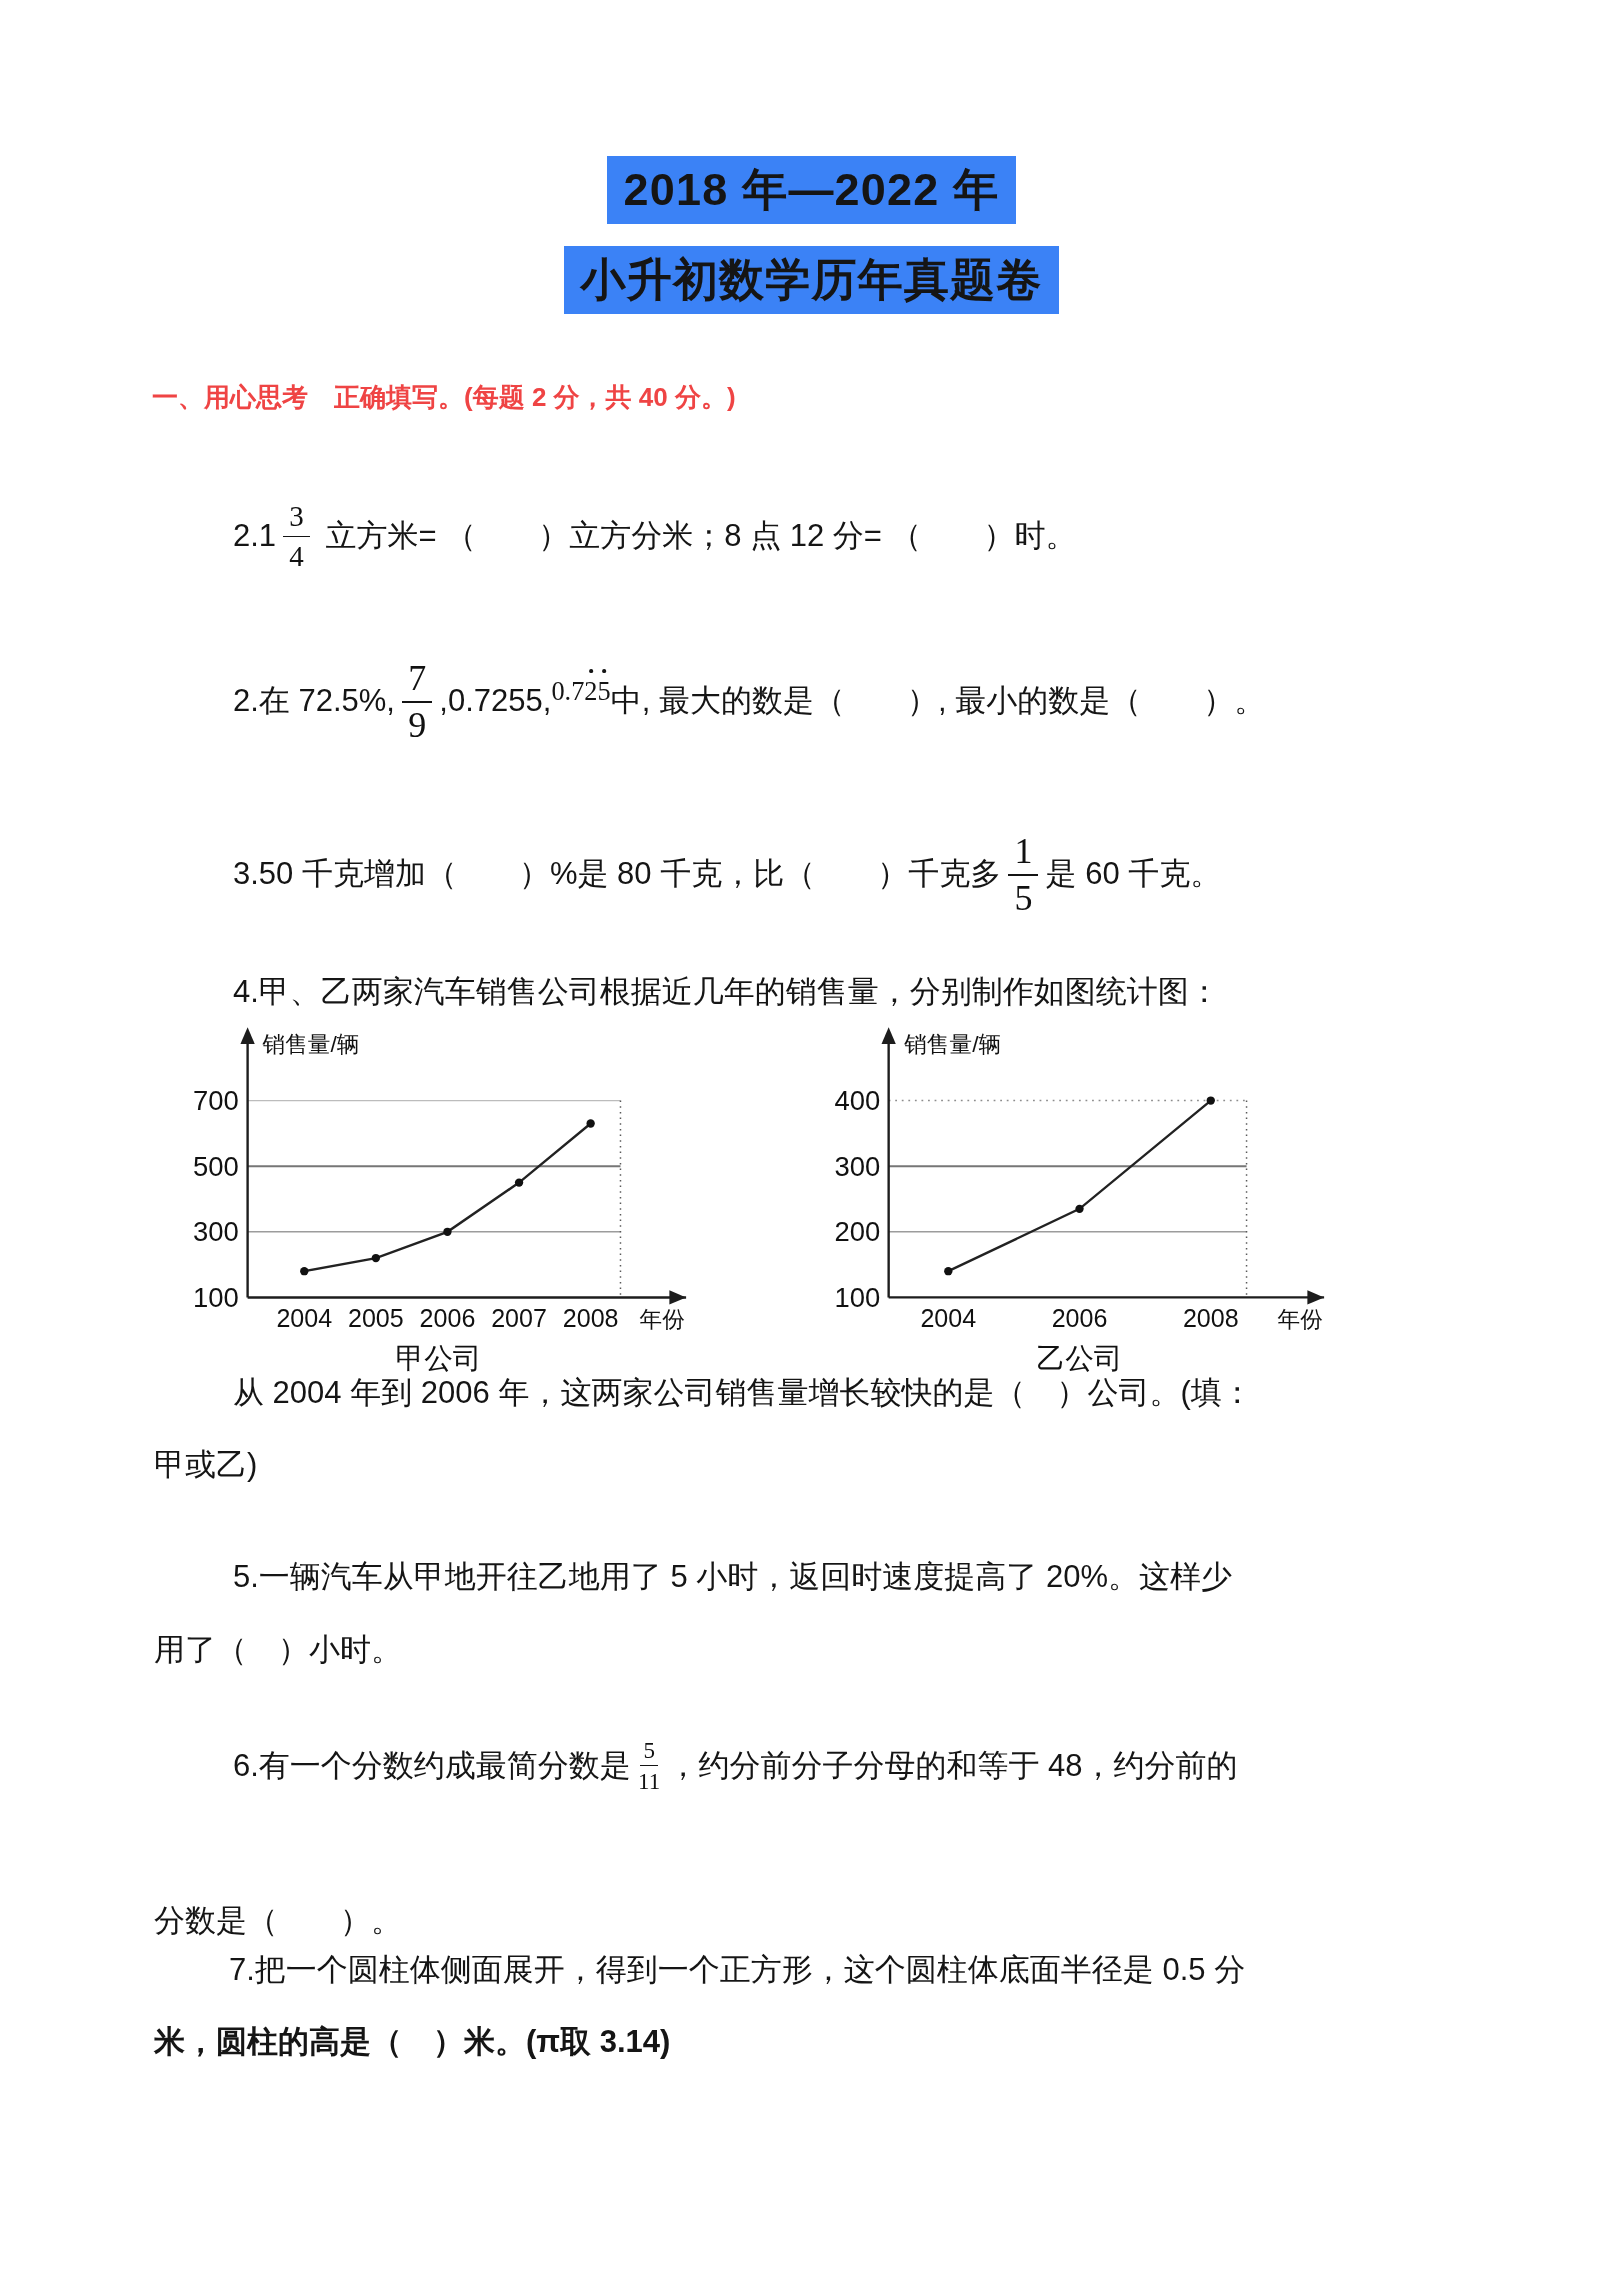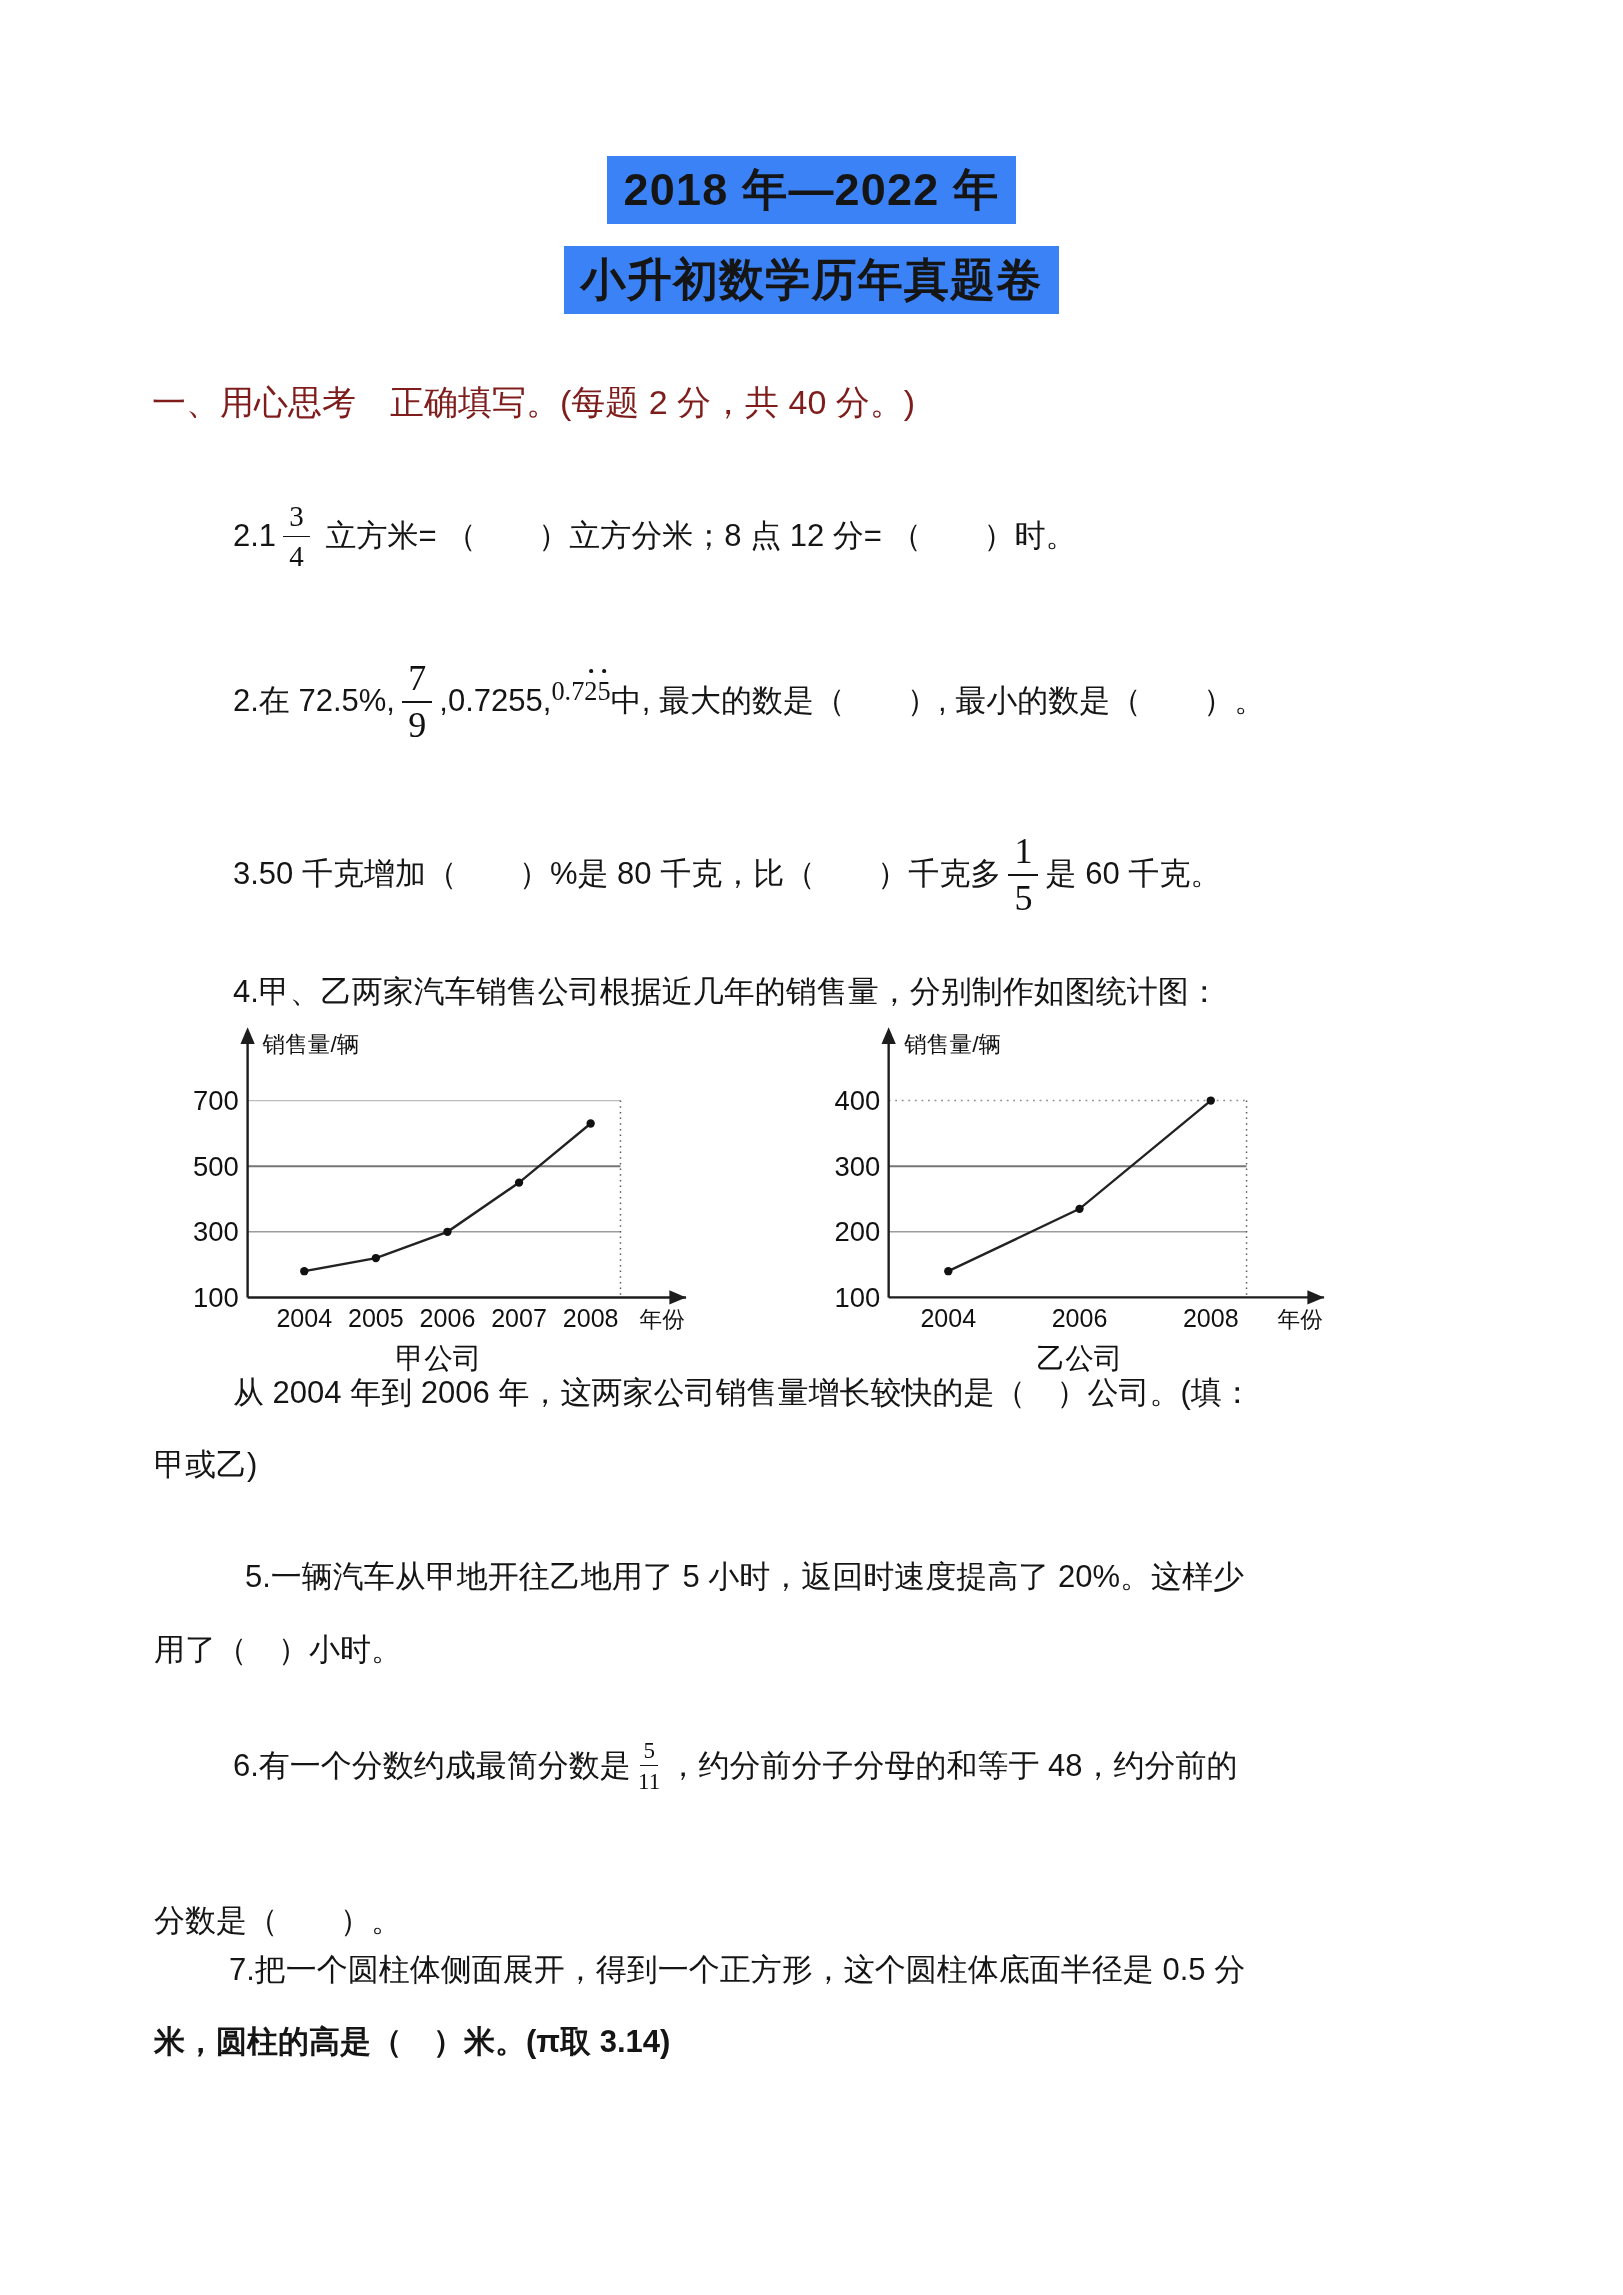--- a/index.html
+++ b/index.html
@@ -18,21 +18,21 @@
     font-weight:bold;
     font-size:45px;
     line-height:1.35;
     padding:3.6px 16.7px;
     letter-spacing:1.2px;
   }
   .t1{top:156px;}
   .t2{top:246px;}
   .heading{
     position:absolute;left:152px;top:380px;
-    font-size:34px;font-weight:normal;color:#7f1d1d;
+    font-size:26px;font-weight:bold;color:#ef4444;
     white-space:pre;
   }
   .line{
     position:absolute;
     display:flex;align-items:center;
     font-size:31px;line-height:1.25;
     white-space:pre;color:#151515;
   }
   
   .frac{
@@ -159,21 +159,21 @@
       <text x="420" y="583" class="caption">乙公司</text>
     </svg>
 
   <div class="line" style="left:233px;top:1374px;">
     <span>从 2004 年到 2006 年，这两家公司销售量增长较快的是（　）公司。(填：</span>
   </div>
   <div class="line" style="left:154px;top:1446px;">
     <span>甲或乙)</span>
   </div>
 
-  <div class="line" style="left:233px;top:1558px;margin-left:12px;">
+  <div class="line" style="left:233px;top:1558px;">
     <span>5.一辆汽车从甲地开往乙地用了 5 小时，返回时速度提高了 20%。这样少</span>
   </div>
   <div class="line" style="left:154px;top:1631px;">
     <span>用了（　）小时。</span>
   </div>
 
   <div class="line" style="left:233px;top:1727px;height:78px;">
     <span>6.有一个分数约成最简分数是</span><span class="frac frac-sm"><span class="num">5</span><span class="den">11</span></span><span>，约分前分子分母的和等于 48，约分前的</span>
   </div>
   <div class="line" style="left:154px;top:1902px;">

